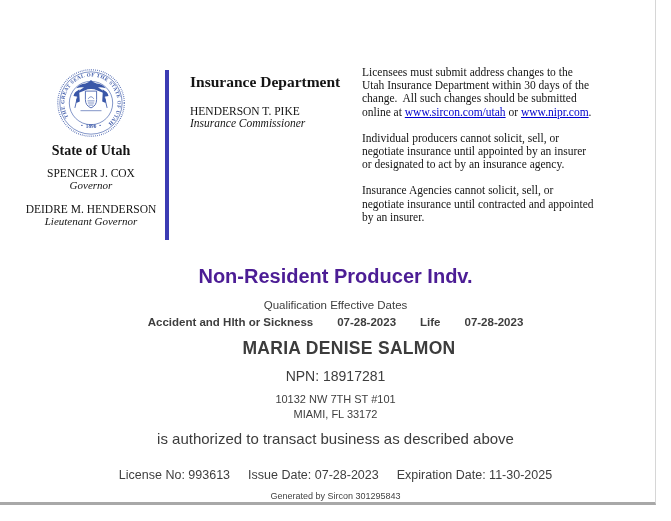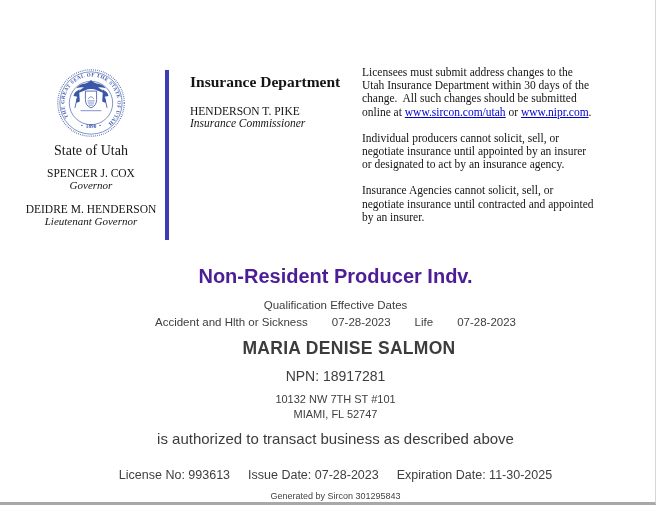--- a/index.html
+++ b/index.html
@@ -22,21 +22,21 @@
     border-bottom: 3px solid #a8a8a8;
   }
   
   .state-block {
     position: absolute;
     left: 11px; top: 68px;
     width: 160px;
     text-align: center;
   }
   .seal-svg { display: block; margin: 0 auto; }
-  .state-name { font-size: 14px; font-weight: normal; margin-top: 5px; }
+  .state-name { font-size: 14px; font-weight: bold; margin-top: 5px; }
   .gov-name   { font-size: 11.5px; margin-top: 8px; }
   .gov-title  { font-size: 11px; font-style: italic; }
   .ltgov-name { font-size: 11.5px; margin-top: 12px; }
   .ltgov-title{ font-size: 11px; font-style: italic; }
   
   .divider {
     position: absolute;
     left: 165px; top: 70px;
     width: 4px; height: 170px;
     background: #3c3cb4;
@@ -62,21 +62,21 @@
     left: 0; top: 265px;
     width: 671px;
     text-align: center;
     font-family: "Liberation Sans", sans-serif;
     color: #3e3e3e;
   }
   .license-title { font-size: 20px; font-weight: bold; color: #4c1d95; }
   .qual-heading  { font-size: 11.5px; margin-top: 11px; }
   .qual-row {
     display: flex; justify-content: center; align-items: baseline;
-    column-gap: 24px; font-size: 11.5px; margin-top: 5px;
+    column-gap: 24px; font-size: 11.5px; margin-top: 5px; font-weight: bold;
   }
   .holder-name { font-size: 17.5px; font-weight: bold; margin-top: 10px; color: #3c3c3c; letter-spacing: 0.3px; padding-left: 27px; }
   .npn   { font-size: 14px; margin-top: 9px; }
   .addr1 { font-size: 11px; margin-top: 9px; }
   .addr2 { font-size: 11px; margin-top: 3px; }
   .auth  { font-size: 15px; font-weight: normal; margin-top: 10px; color: #3c3c3c; }
   .license-row {
     display: flex; justify-content: center; align-items: flex-start;
     column-gap: 18px; font-size: 12.5px; margin-top: 21px;
   }
@@ -147,21 +147,21 @@
     <div class="qual-heading">Qualification Effective Dates</div>
     <div class="qual-row">
       <span>Accident and Hlth or Sickness</span>
       <span>07-28-2023</span>
       <span>Life</span>
       <span>07-28-2023</span>
     </div>
     <div class="holder-name">MARIA DENISE SALMON</div>
     <div class="npn">NPN: 18917281</div>
     <div class="addr1">10132 NW 7TH ST #101</div>
-    <div class="addr2">MIAMI, FL 52747</div>
+    <div class="addr2">MIAMI, FL 33172</div>
     <div class="auth">is authorized to transact business as described above</div>
     <div class="license-row">
       <span>License No: 993613</span>
       <span>Issue Date: 07-28-2023</span>
       <span>Expiration Date: 11-30-2025</span>
     </div>
     <div class="generated">Generated by Sircon 301295843</div>
   </div>
 
 </div>

